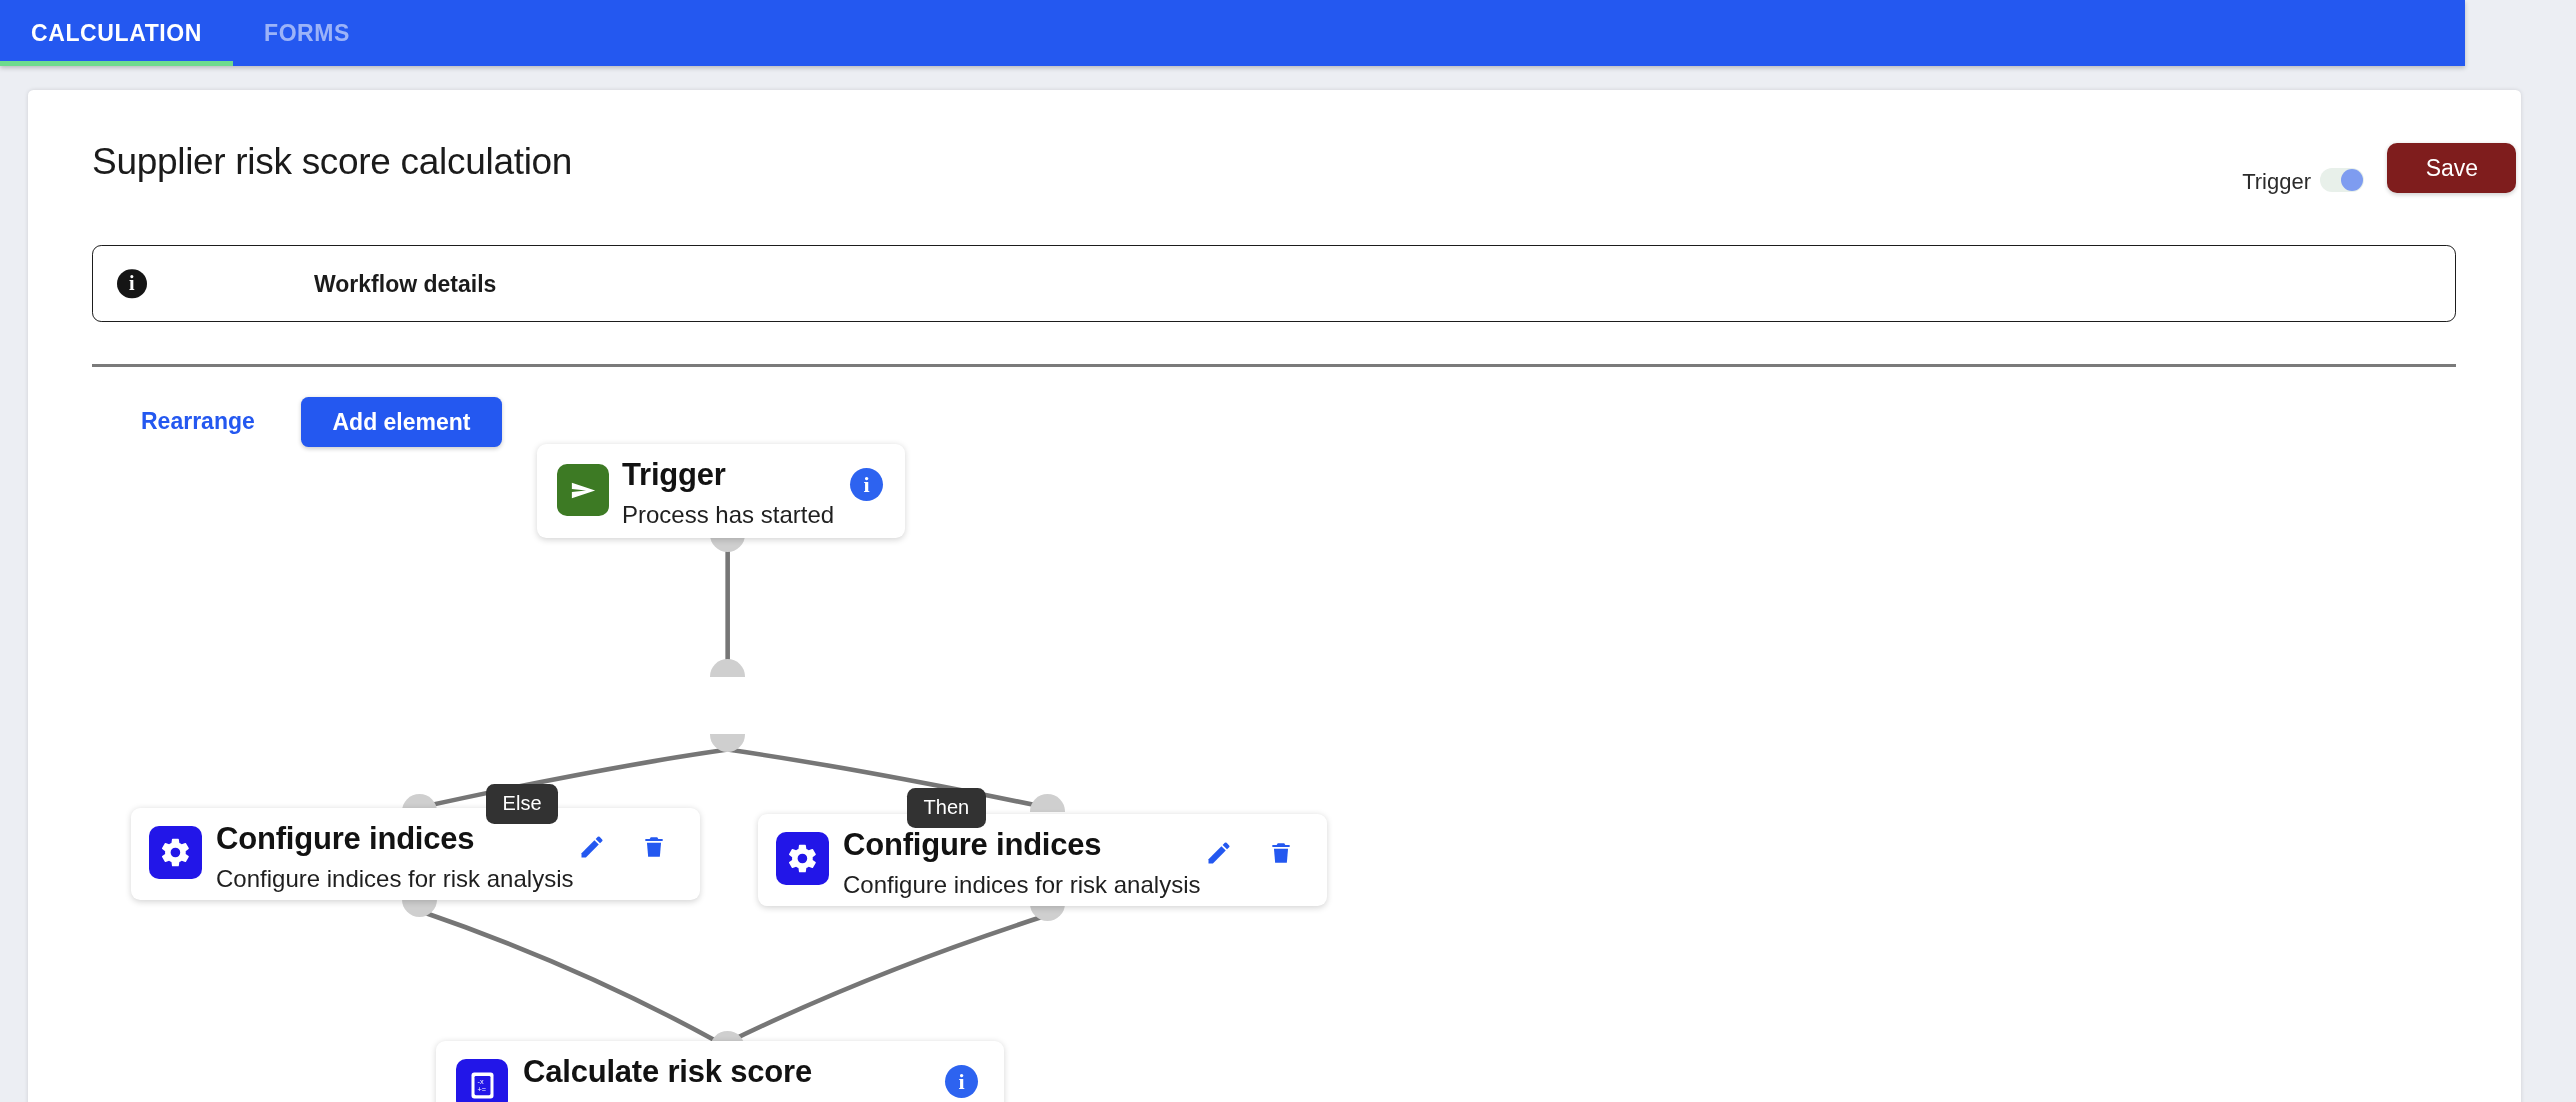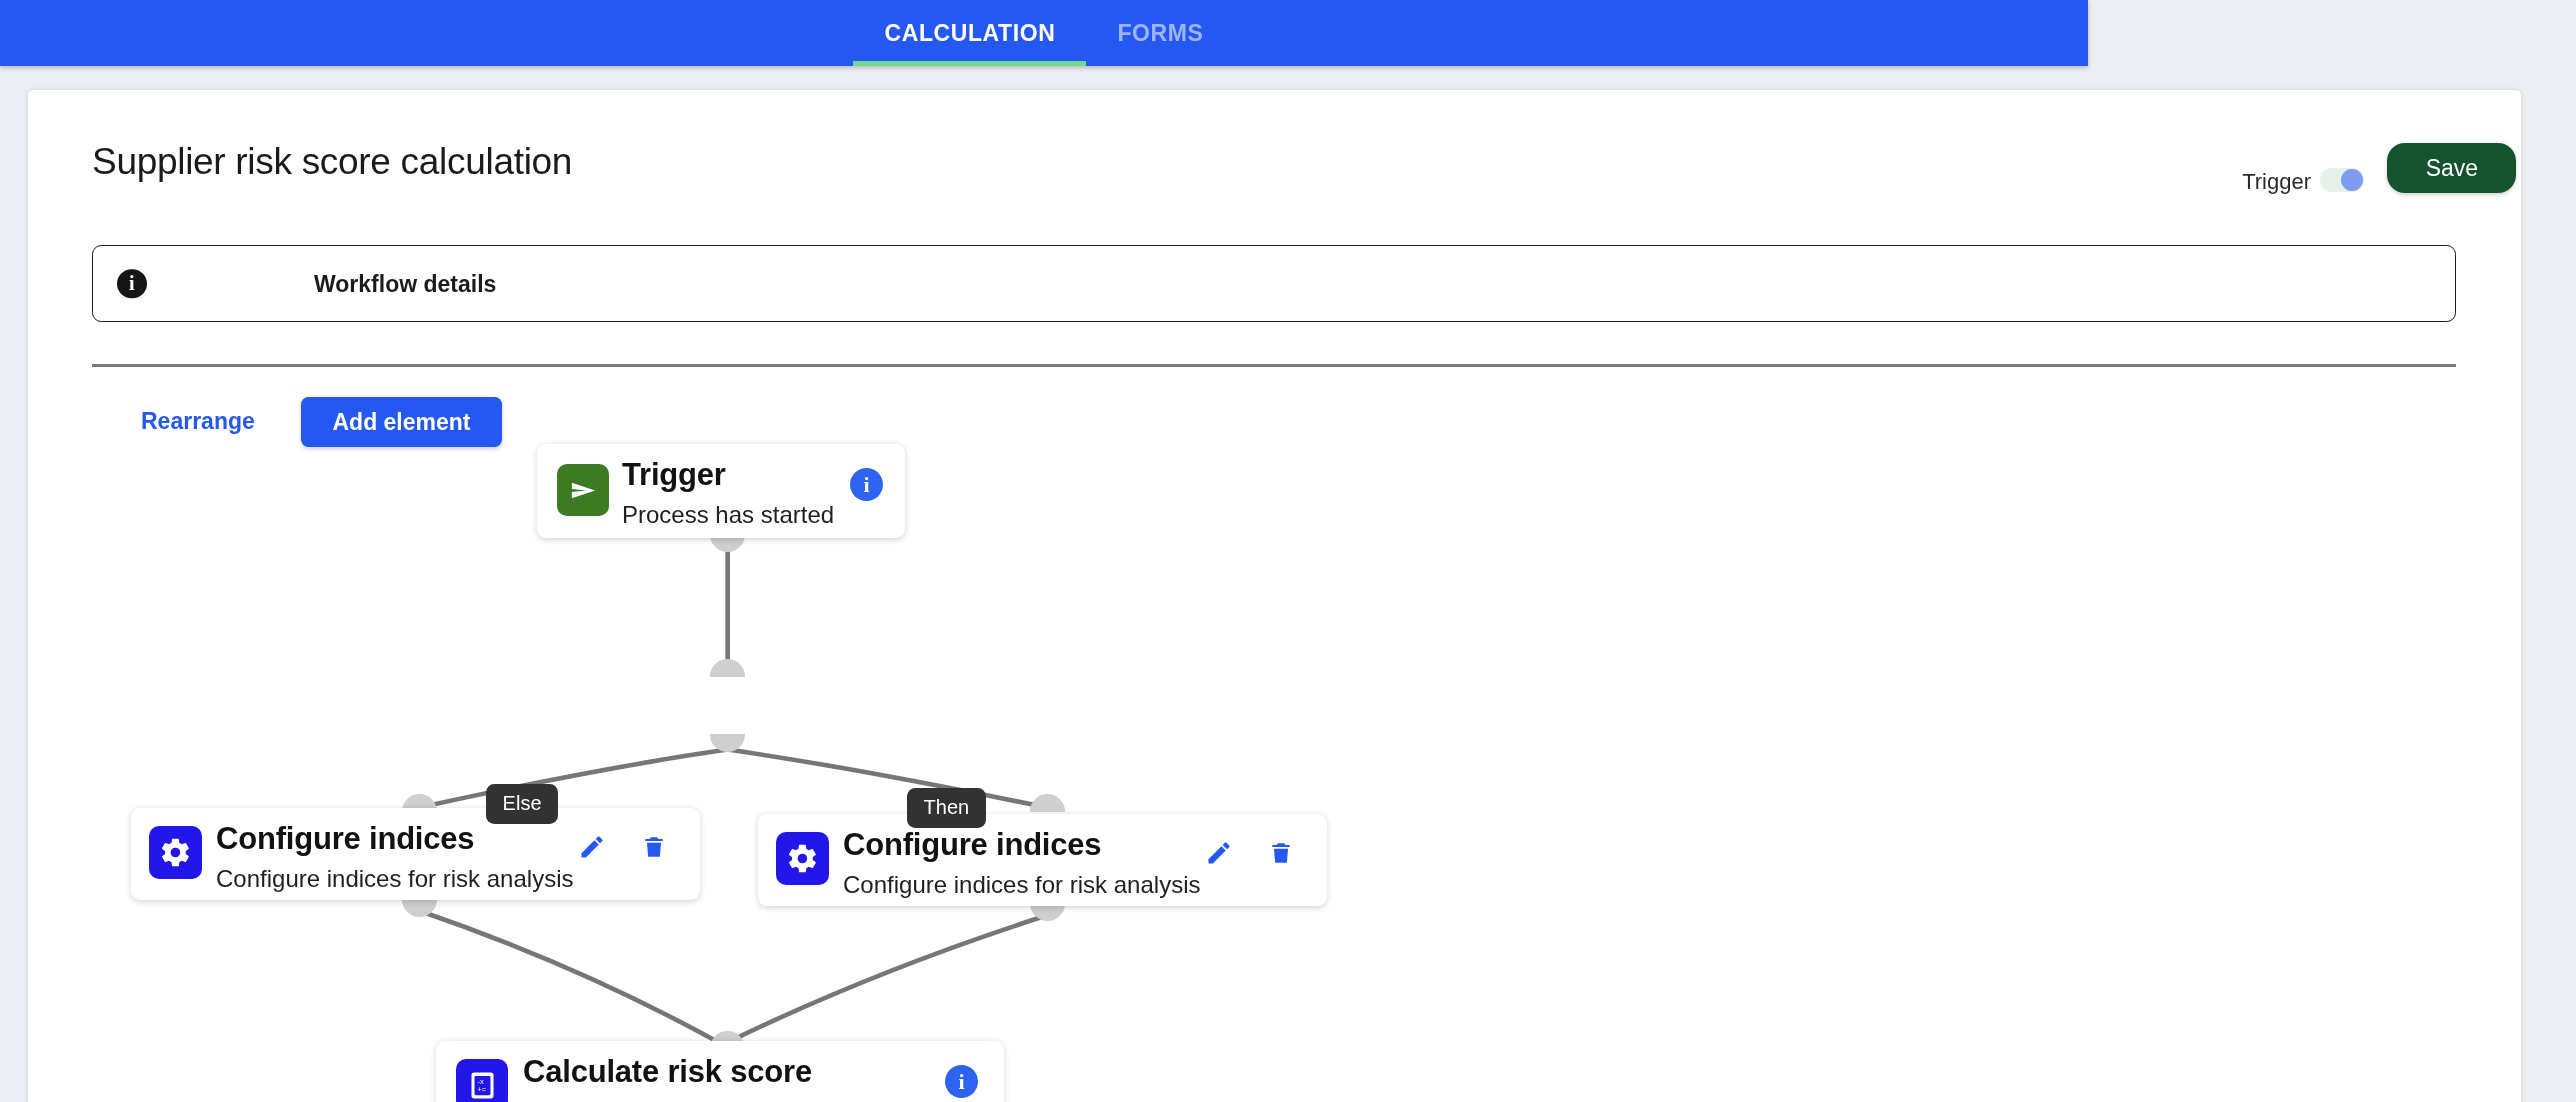--- a/index.html
+++ b/index.html
@@ -7,26 +7,25 @@
     margin: 0; padding: 0;
     width: 2576px; height: 1103px;
     background: #eceef3;
     font-family: "Liberation Sans", sans-serif;
     overflow: hidden;
   }
 
   
   .tabbar {
     position: absolute; left: 0; top: 0;
-    width: 2088px; height: 66px;
+    width: 2465px; height: 66px;
     background: #2458f0;
     display: flex; align-items: stretch;
     box-shadow: 0 1.8px 4.6px rgba(0,0,0,.22);
     z-index: 20;
-    justify-content: center;
   }
   .tab {
     position: relative;
     display: flex; align-items: center;
     padding: 0 31px;
     font-size: 23px; font-weight: 700;
     letter-spacing: 0.6px;
     color: rgba(255,255,255,.55);
     cursor: pointer;
     user-select: none;
@@ -76,23 +75,23 @@
     cursor: pointer;
   }
   .toggle .knob {
     position: absolute; right: 0.9px; top: 0.9px;
     width: 22px; height: 22px; border-radius: 50%;
     background: #7e9cf0;
   }
   .save-btn {
     position: absolute; right: 4.6px; top: 53px;
     width: 129px; height: 50px;
-    background: #14532d;
+    background: #7f1d1d;
     color: #ffffff;
-    border: none; border-radius: 18px;
+    border: none; border-radius: 10px;
     font-family: "Liberation Sans", sans-serif;
     font-size: 23px;
     cursor: pointer;
     box-shadow: 0 1.8px 4.6px rgba(0,0,0,.18);
   }
 
   
   .wf-details {
     position: absolute;
     left: 64px; top: 155px;

